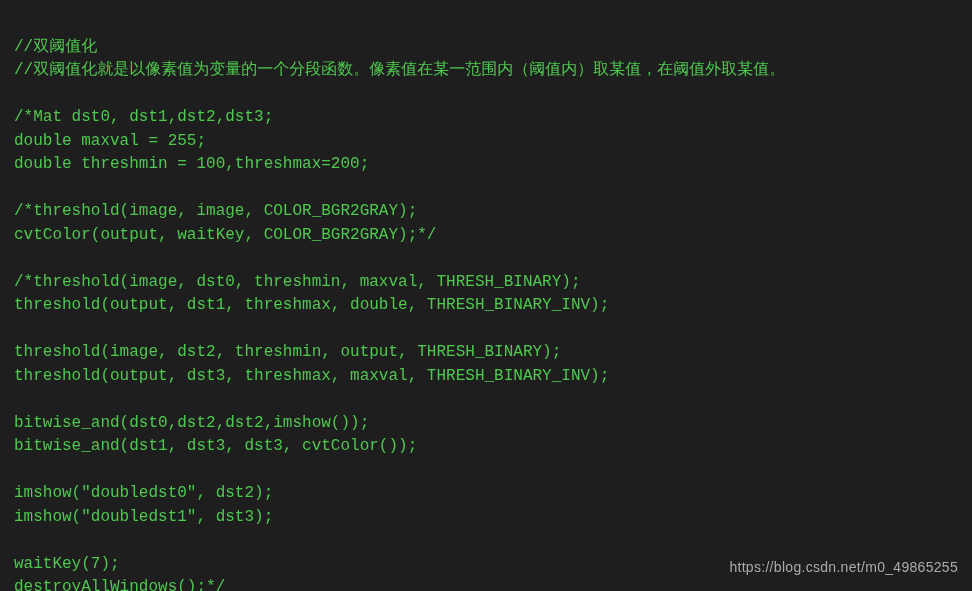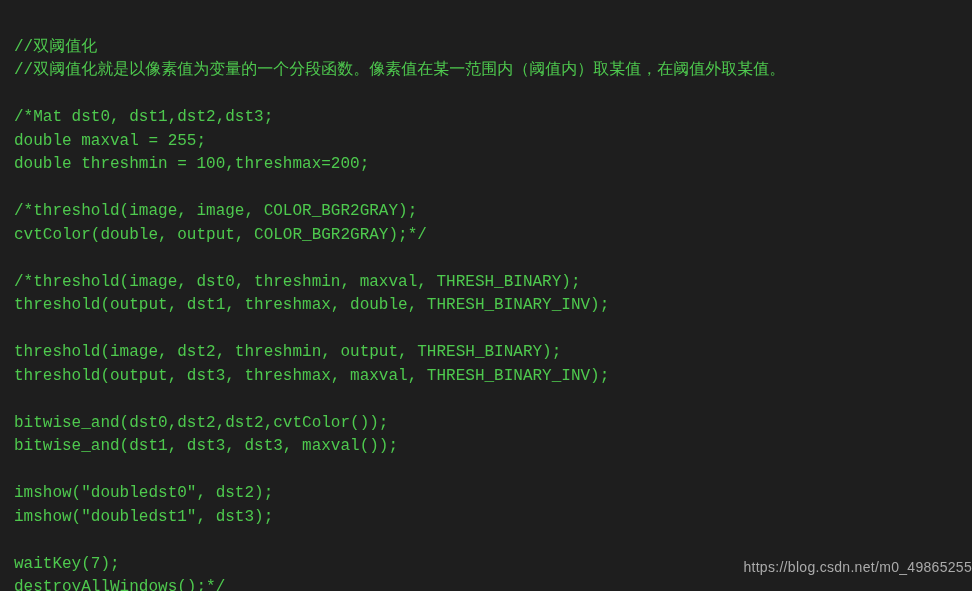--- a/index.html
+++ b/index.html
@@ -20,50 +20,50 @@
     }
     .code-block {
       white-space: pre;
     }
     .comment {
       color: #4ec94e;
     }
     .watermark {
       position: absolute;
       bottom: 12px;
-      right: 0;
+      right: 14px;
       color: #ababab;
       font-family: Arial, sans-serif;
       font-size: 14px;
       font-weight: 300;
       letter-spacing: 0.3px;
     }
   </style>
 </head>
 <body>
 
 <div class="code-block comment">
 <span>//双阈值化</span>
 <span>//双阈值化就是以像素值为变量的一个分段函数。像素值在某一范围内（阈值内）取某值，在阈值外取某值。</span>
 <span></span>
 <span>/*Mat dst0, dst1,dst2,dst3;</span>
 <span>double maxval = 255;</span>
 <span>double threshmin = 100,threshmax=200;</span>
 <span></span>
 <span>/*threshold(image, image, COLOR_BGR2GRAY);</span>
-<span>cvtColor(double, output, COLOR_BGR2GRAY);*/</span>
+<span>cvtColor(output, waitKey, COLOR_BGR2GRAY);*/</span>
 <span></span>
 <span>/*threshold(image, dst0, threshmin, maxval, THRESH_BINARY);</span>
 <span>threshold(output, dst1, threshmax, double, THRESH_BINARY_INV);</span>
 <span></span>
 <span>threshold(image, dst2, threshmin, output, THRESH_BINARY);</span>
 <span>threshold(output, dst3, threshmax, maxval, THRESH_BINARY_INV);</span>
 <span></span>
-<span>bitwise_and(dst0,dst2,dst2,cvtColor());</span>
-<span>bitwise_and(dst1, dst3, dst3, maxval());</span>
+<span>bitwise_and(dst0,dst2,dst2,imshow());</span>
+<span>bitwise_and(dst1, dst3, dst3, cvtColor());</span>
 <span></span>
 <span>imshow("doubledst0", dst2);</span>
 <span>imshow("doubledst1", dst3);</span>
 <span></span>
 <span>waitKey(7);</span>
 <span>destroyAllWindows();*/</span>
 </div>
 
 <div class="watermark">https://blog.csdn.net/m0_49865255</div>
 

